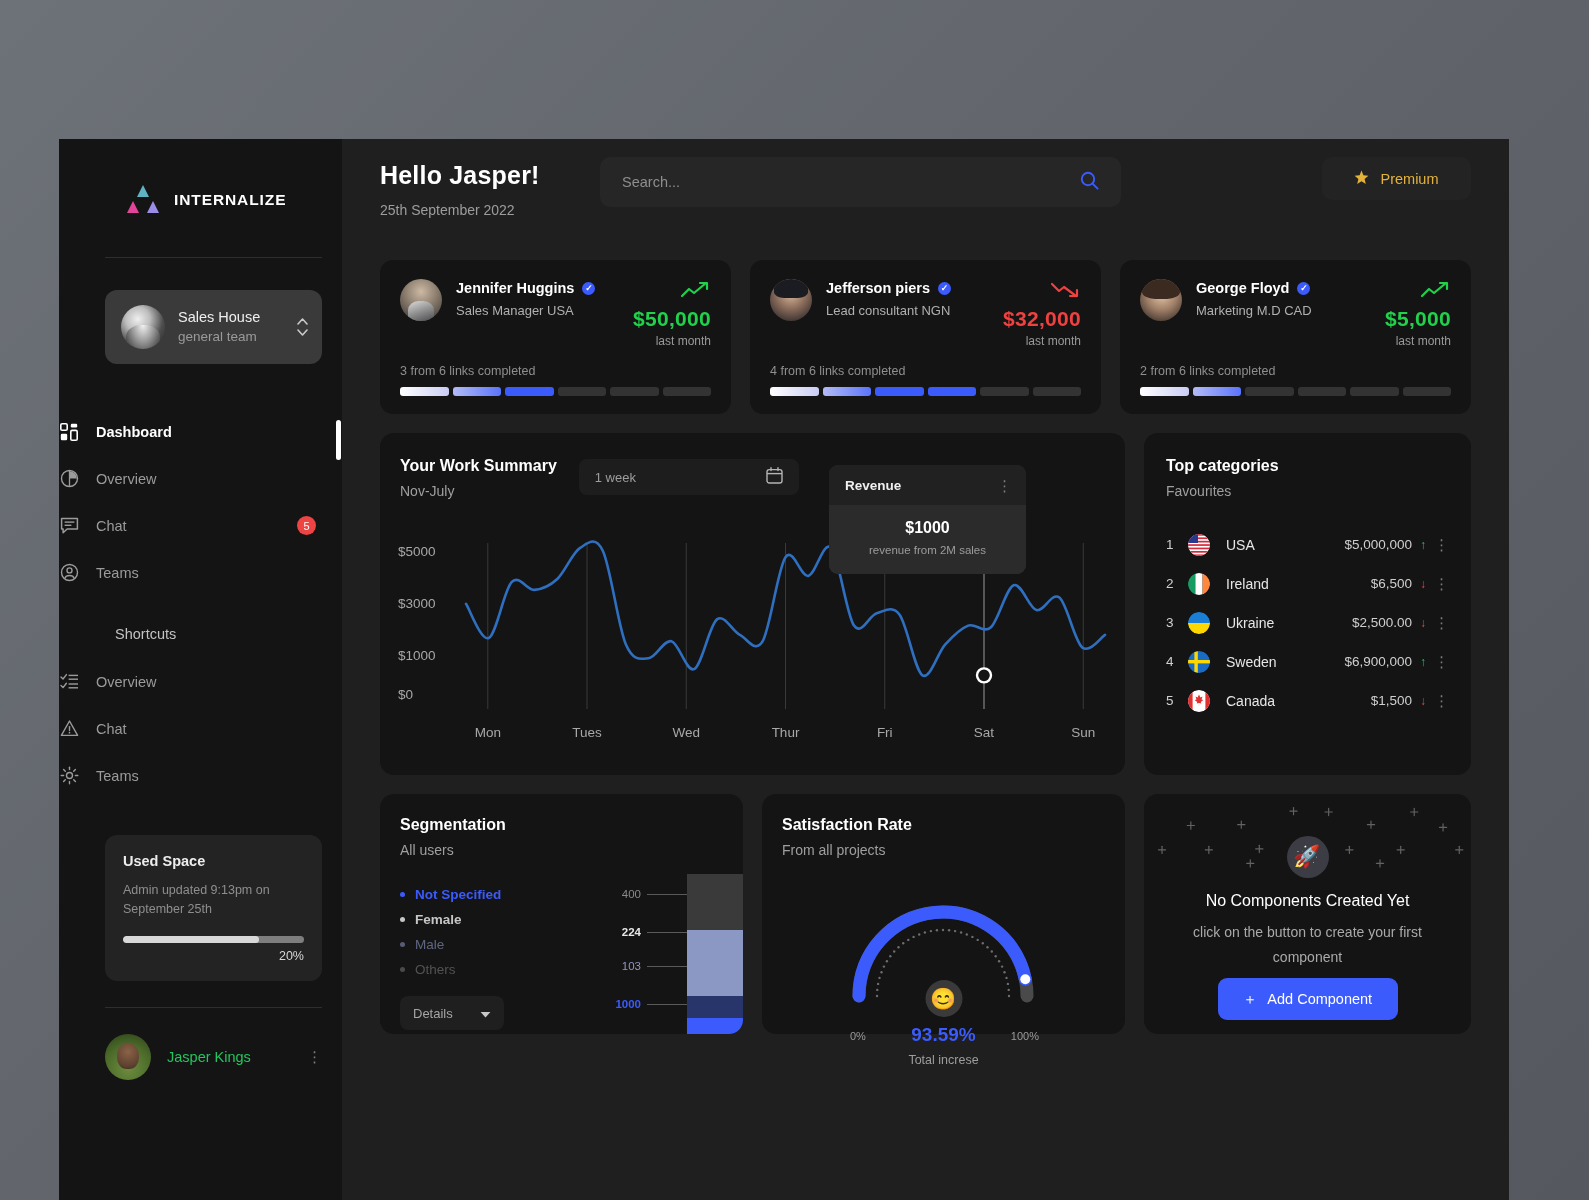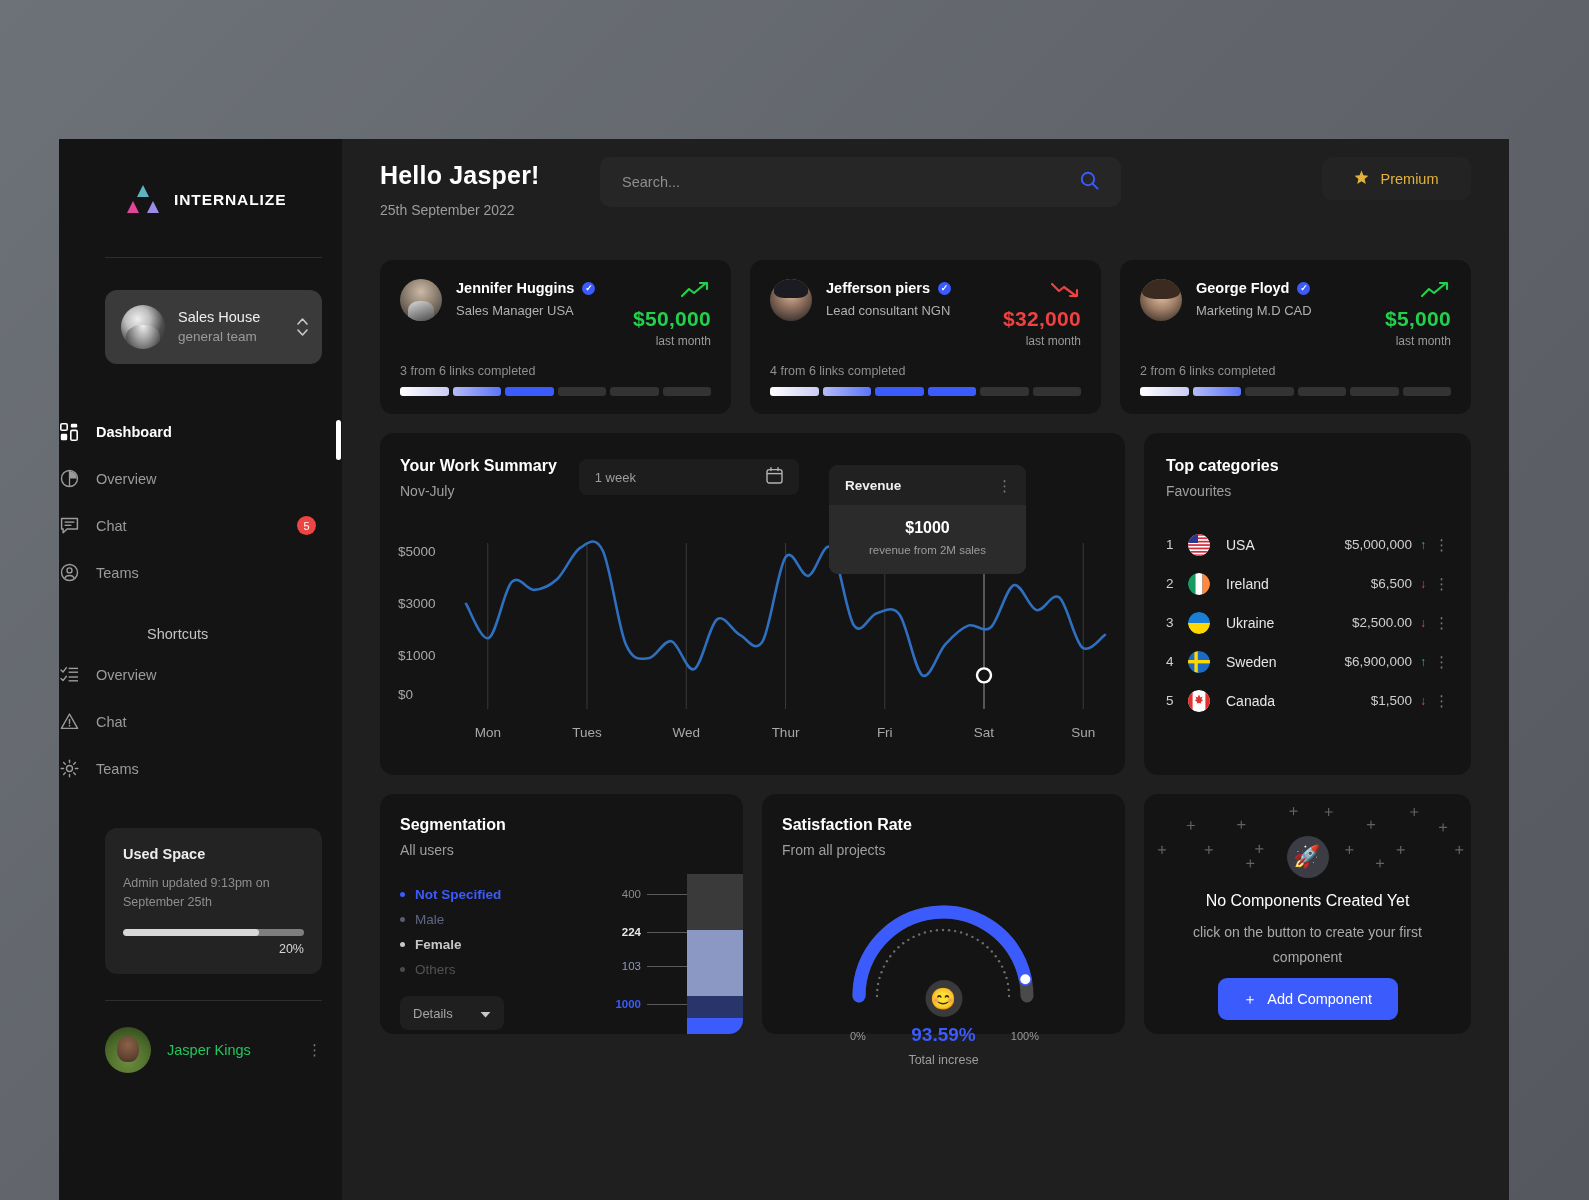--- a/index.html
+++ b/index.html
@@ -83,21 +83,21 @@
   .nav-item.active { color: #ffffff; font-weight: bold; }
   .nav-icon { width: 20px; height: 20px; flex: 0 0 20px; display:flex; align-items:center; justify-content:center; }
   .nav-badge {
     position: absolute; right: 26px;
     width: 19px; height: 19px; border-radius: 50%;
     background: #ef4444; color: #fff; font-size: 11px;
     display: flex; align-items: center; justify-content: center;
     font-weight: normal;
   }
   .nav-section {
-    padding-left: 88px; margin-top: 30px; margin-bottom: 9px;
+    padding-left: 56px; margin-top: 30px; margin-bottom: 16px;
     font-size: 14.5px; color: #c3c3c3;
   }
   .scroll-pill {
     position: absolute; left: 277px; top: 281px;
     width: 5px; height: 40px; border-radius: 3px; background: #ffffff;
   }
   .used-space {
     margin: 36px 20px 0 46px;
     background: #232323;
     border-radius: 12px;
@@ -724,26 +724,26 @@
 
       <section class="panel" id="segmentation">
         <div class="panel-title">Segmentation</div>
         <div class="panel-sub">All users</div>
         <div class="seg-legend" id="seg-legend">
             <div class="seg-li">
               <span class="seg-dot" style="background:#3b5bfd;opacity:1"></span>
               <span style="color:#3b5bfd;opacity:1;font-weight:bold;">Not Specified</span>
             </div>
             <div class="seg-li">
+              <span class="seg-dot" style="background:#c6c6c6;opacity:1"></span>
+              <span style="color:#c6c6c6;opacity:1;font-weight:bold;">Female</span>
+            </div>
+            <div class="seg-li">
               <span class="seg-dot" style="background:#8c98c4;opacity:0.55"></span>
               <span style="color:#8c98c4;opacity:0.62;">Male</span>
-            </div>
-            <div class="seg-li">
-              <span class="seg-dot" style="background:#c6c6c6;opacity:1"></span>
-              <span style="color:#c6c6c6;opacity:1;font-weight:bold;">Female</span>
             </div>
             <div class="seg-li">
               <span class="seg-dot" style="background:#777777;opacity:0.55"></span>
               <span style="color:#777777;opacity:0.62;">Others</span>
             </div>
           </div>
         <div class="details-btn">
           <span>Details</span>
           <span>
             <svg width="11" height="7" viewBox="0 0 11 7">

